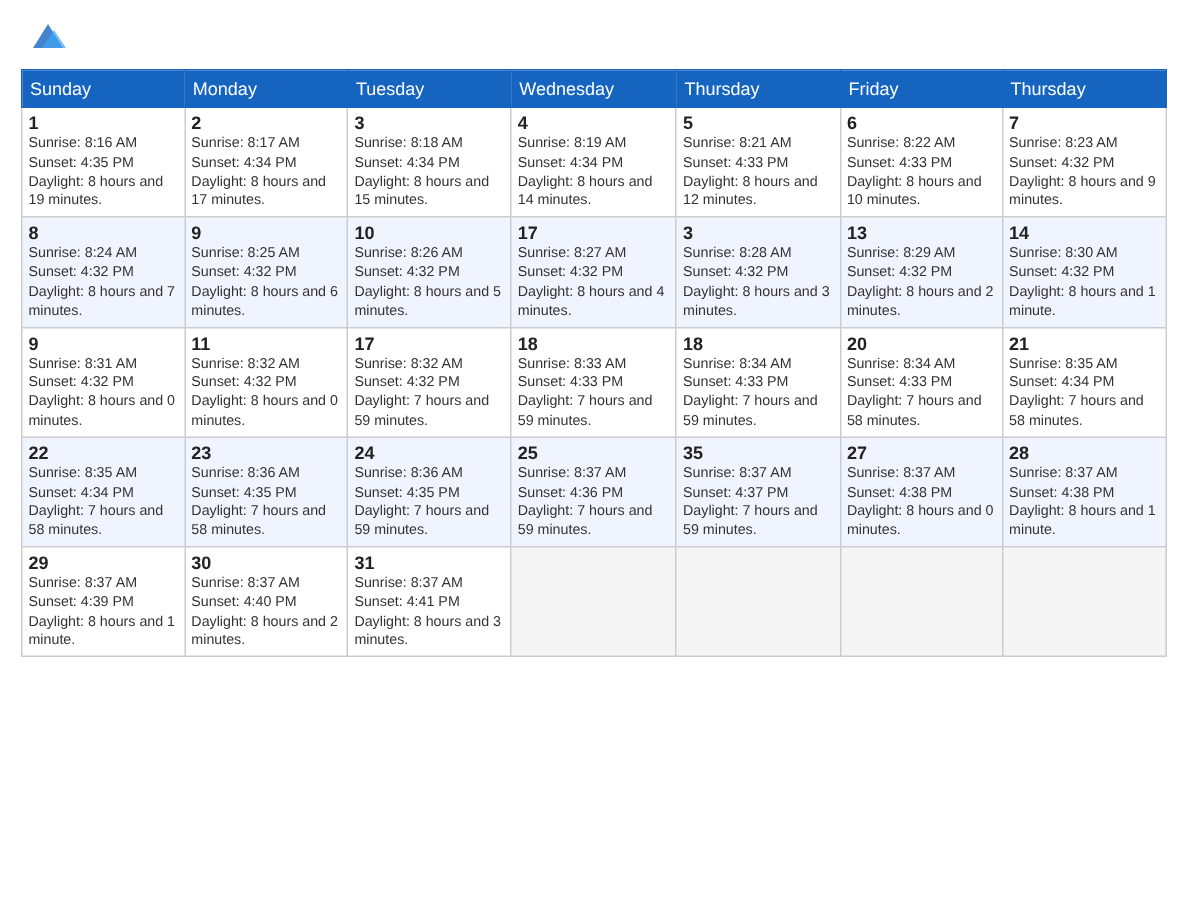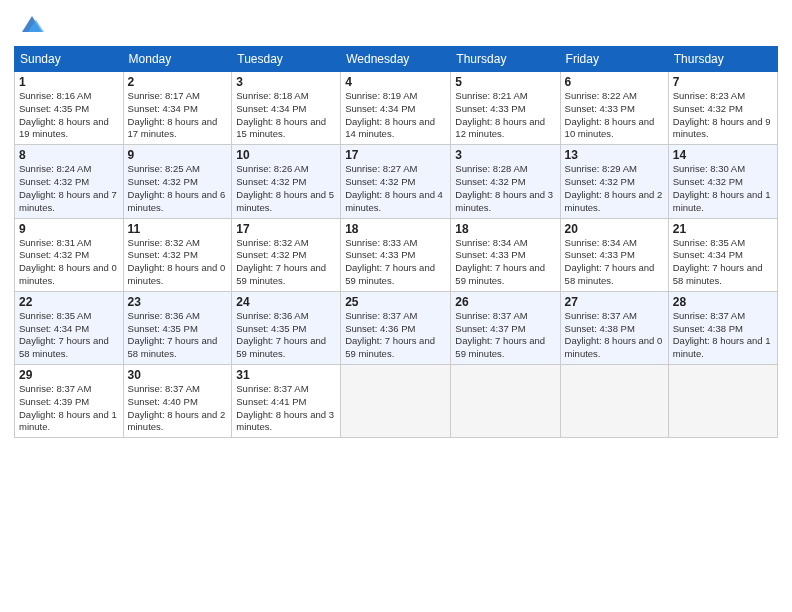--- a/index.html
+++ b/index.html
@@ -242,21 +242,21 @@
           </td>
           <td>
             <span class="day-num">24</span>
             <div class="day-info">Sunrise: 8:36 AM<br>Sunset: 4:35 PM<br>Daylight: 7 hours and 59 minutes.</div>
           </td>
           <td>
             <span class="day-num">25</span>
             <div class="day-info">Sunrise: 8:37 AM<br>Sunset: 4:36 PM<br>Daylight: 7 hours and 59 minutes.</div>
           </td>
           <td>
-            <span class="day-num">26</span>
+            <span class="day-num">35</span>
             <div class="day-info">Sunrise: 8:37 AM<br>Sunset: 4:37 PM<br>Daylight: 7 hours and 59 minutes.</div>
           </td>
           <td>
             <span class="day-num">27</span>
             <div class="day-info">Sunrise: 8:37 AM<br>Sunset: 4:38 PM<br>Daylight: 8 hours and 0 minutes.</div>
           </td>
           <td>
             <span class="day-num">28</span>
             <div class="day-info">Sunrise: 8:37 AM<br>Sunset: 4:38 PM<br>Daylight: 8 hours and 1 minute.</div>
           </td>

